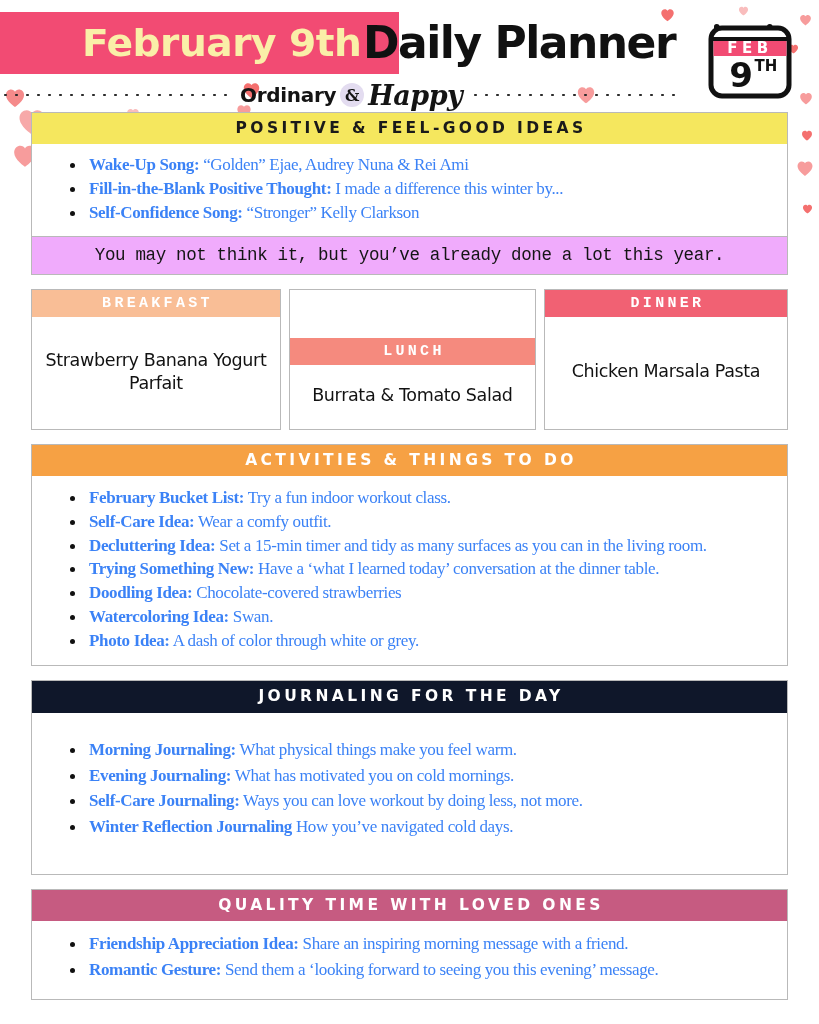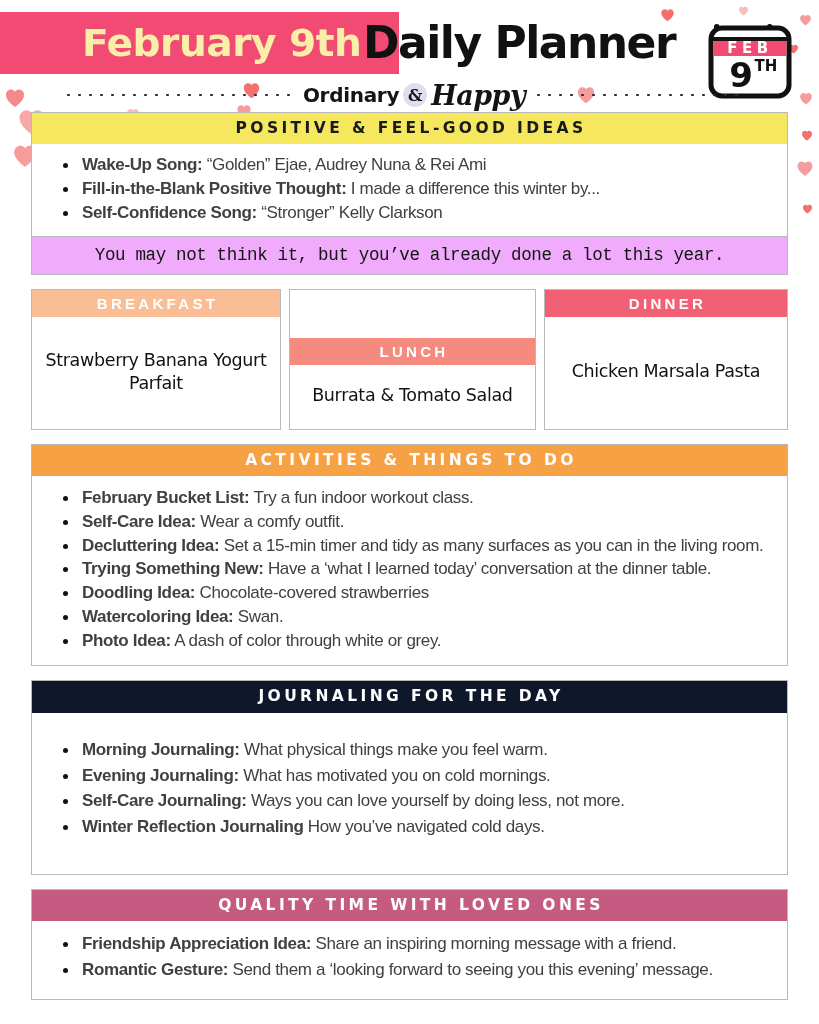--- a/index.html
+++ b/index.html
@@ -74,21 +74,20 @@
 
   
   .subtitle-row {
     position: absolute;
     left: 0;
     right: 13px;
     top: 80px;
     height: 30px;
     display: flex;
     align-items: center;
-    justify-content: center;
     gap: 8px;
   }
   .dot-rule {
     flex: 0 0 auto;
     height: 4px;
     width: 232px;
     background-image: radial-gradient(circle, #2b2b2b 1.1px, transparent 1.2px);
     background-size: 11px 4px;
     background-repeat: repeat-x;
     background-position: 0 center;
@@ -159,26 +158,26 @@
   .bar.salmon { background: #0f172a; text-align: center; }
   .bar.mauve  { background: #C65B81; }
 
   ul.items {
     margin: 0;
     padding: 9px 16px 9px 50px;
     list-style: none;
   }
   ul.items li {
     position: relative;
-    font-family: Liberation Sans, sans-serif;
+    font-family: Liberation Serif, serif;
     font-size: 17px;
     line-height: 1.34;
-    margin: 0 0 1px 0;
+    margin: 0 0 1px 7px;
     padding: 0;
-    color: #404040;
+    color: #3b82f6;
     letter-spacing: -0.35px;
   }
   ul.items li::before {
     content: "";
     position: absolute;
     left: -19px;
     top: 9px;
     width: 5px;
     height: 5px;
     background: #111;
@@ -209,21 +208,21 @@
     border: 1px solid #b9b9b9;
     background: #fff;
     box-sizing: border-box;
     display: flex;
     flex-direction: column;
   }
   .meal.breakfast { width: 255px; }
   .meal.lunch     { width: 252px; }
   .meal.dinner    { width: 249px; }
   .meal-head {
-    font-family: Liberation Sans, sans-serif;
+    font-family: Liberation Mono, monospace;
     font-weight: bold;
     font-size: 15px;
     letter-spacing: 3.3px;
     color: #ffffff;
     text-align: center;
     padding: 5px 0 5px 3px;
   }
   .meal.breakfast .meal-head { background: #F9BE96; }
   .meal.lunch     .meal-head { background: #F58A7E; margin-top: 48px; }
   .meal.dinner    .meal-head { background: #F16173; }
@@ -401,21 +400,21 @@
         <li><b>Watercoloring Idea:</b><span> Swan.</span></li>
         <li><b>Photo Idea:</b><span> A dash of color through white or grey.</span></li>
       </ul>
   </div>
 
   <div class="card journaling">
     <div class="bar salmon">JOURNALING FOR THE DAY</div>
     <ul class="items">
         <li><b>Morning Journaling:</b><span> What physical things make you feel warm.</span></li>
         <li><b>Evening Journaling:</b><span> What has motivated you on cold mornings.</span></li>
-        <li><b>Self-Care Journaling:</b><span> Ways you can love yourself by doing less, not more.</span></li>
+        <li><b>Self-Care Journaling:</b><span> Ways you can love workout by doing less, not more.</span></li>
         <li><b>Winter Reflection Journaling</b><span> How you’ve navigated cold days.</span></li>
       </ul>
   </div>
 
   <div class="card quality">
     <div class="bar mauve">QUALITY TIME WITH LOVED ONES</div>
     <ul class="items">
         <li><b>Friendship Appreciation Idea:</b><span> Share an inspiring morning message with a friend.</span></li>
         <li><b>Romantic Gesture:</b><span> Send them a ‘looking forward to seeing you this evening’ message.</span></li>
       </ul>

